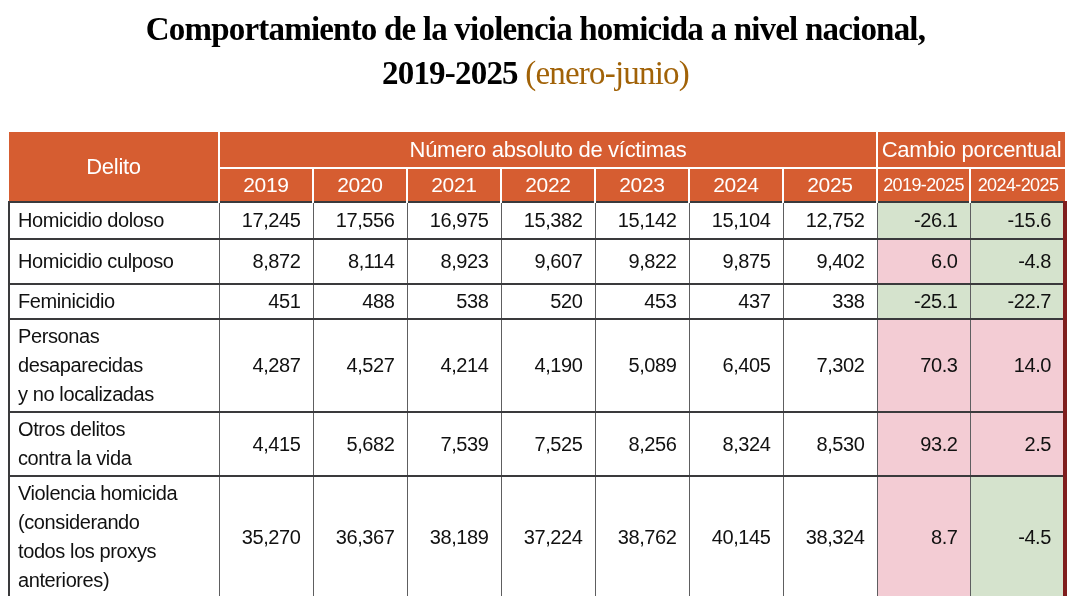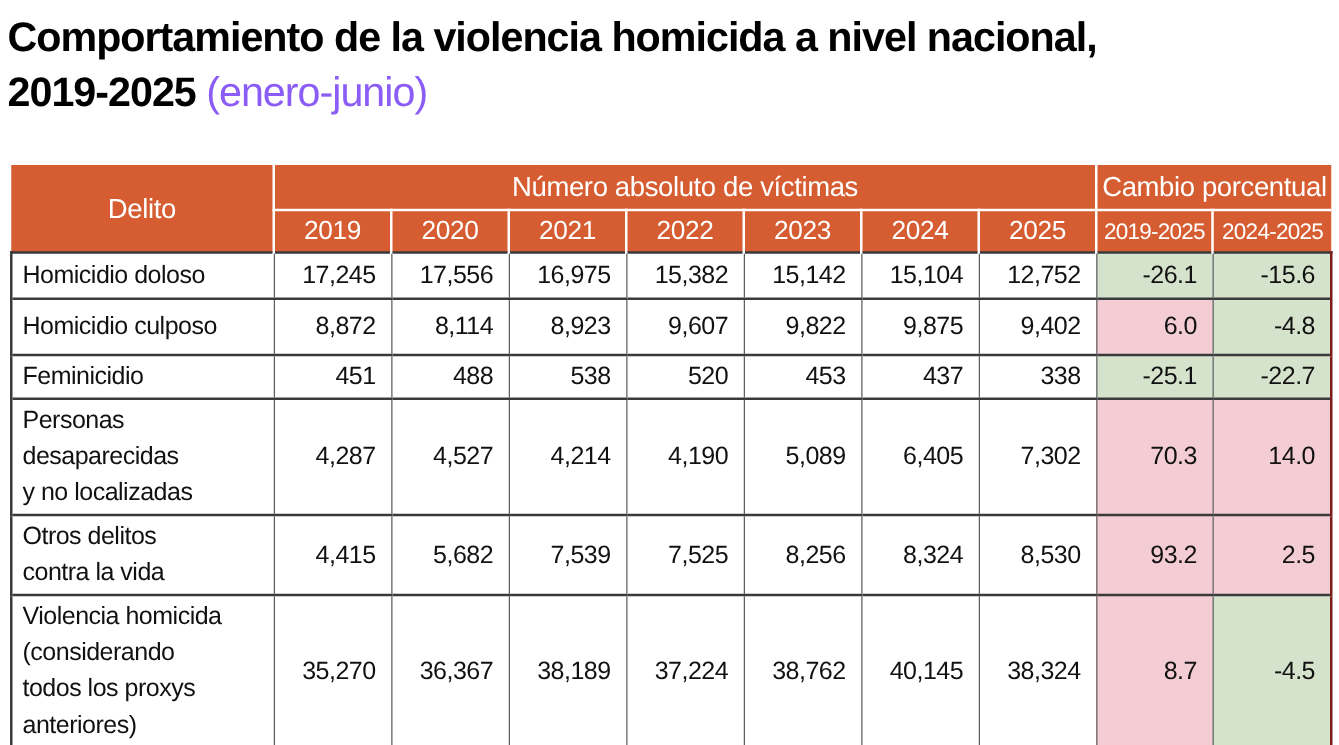--- a/index.html
+++ b/index.html
@@ -12,30 +12,31 @@
     font-family: "Liberation Sans", sans-serif;
     color: #111111;
   }
   .page {
     width: 1071px;
     height: 596px;
     position: relative;
   }
   .title {
     margin: 8px 6px 0 6px;
-    text-align: left;
+    text-align: center;
     font-size: 33px;
     line-height: 1.32;
     font-weight: 700;
     letter-spacing: -0.8px;
     color: #000000;
+    font-family: Liberation Serif, serif;
   }
   .title .period {
     font-weight: 400;
-    color: #8b5cf6;
+    color: #a16207;
   }
   table.data-table {
     border-collapse: collapse;
     table-layout: fixed;
     margin: 37px 0 0 8px;
     width: 1056px;
   }
   
   thead th {
     background: var(--header-bg, #D65D31);
@@ -58,21 +59,21 @@
   
   tbody td {
     border: 1px solid #5e5e60;
     border-top: 2px solid #3a3a3c;
     font-size: 20px;
     letter-spacing: -0.4px;
     vertical-align: middle;
     background: #ffffff;
   }
   tbody td:first-child { border-left: 2px solid #3a3a3c; }
-  tbody td:last-child { border-right: 2px solid #7f1d1d; }
+  tbody td:last-child { border-right: 4px solid #7f1d1d; }
   tbody tr:last-child td { border-bottom: 3px solid #77777a; }
   td.delito {
     text-align: left;
     padding: 2px 6px 2px 8px;
     white-space: pre-line;
     line-height: 29px;
   }
   td.num {
     text-align: right;
     padding: 2px 12px 2px 4px;

